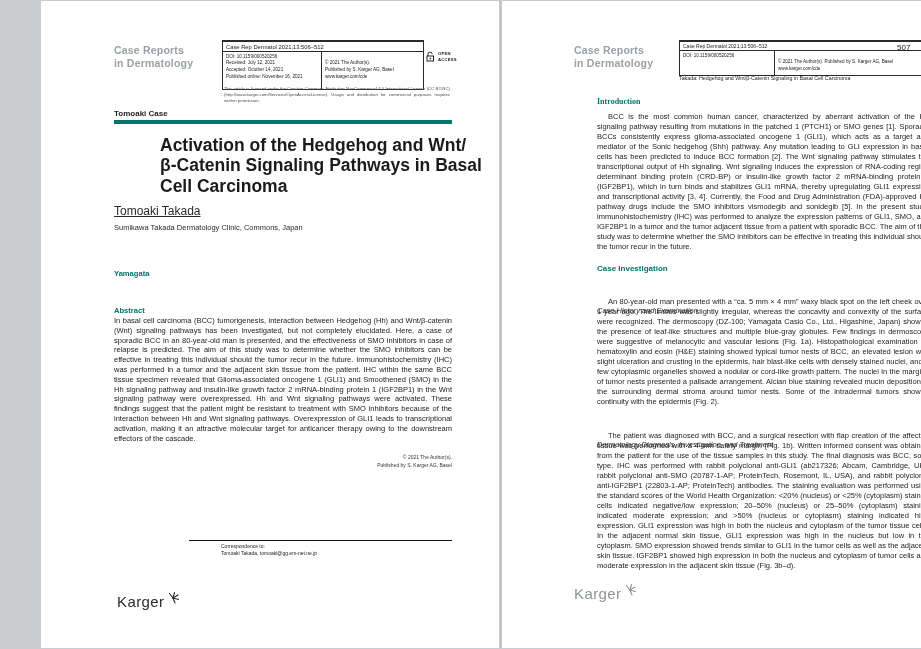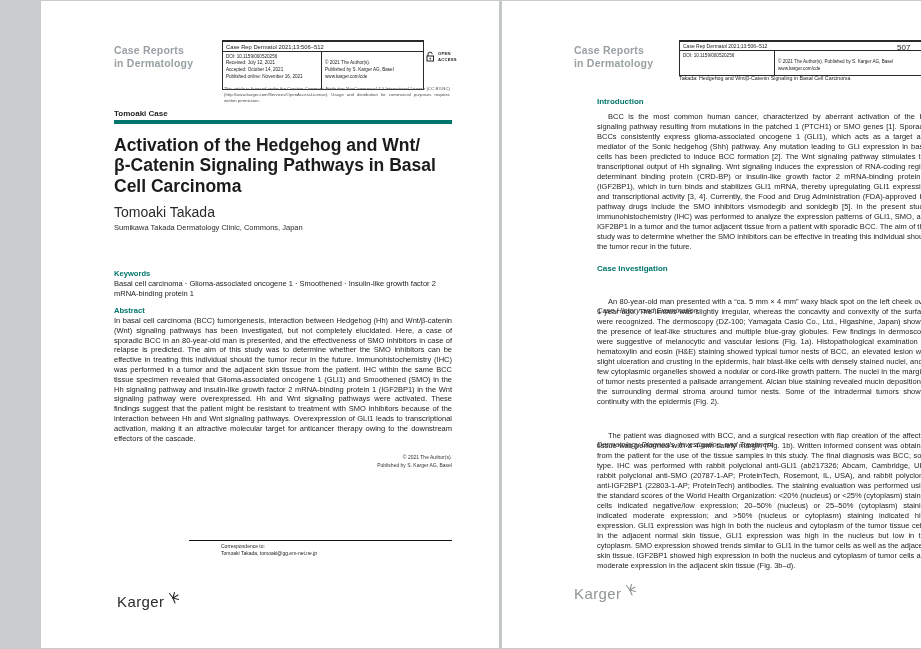--- a/index.html
+++ b/index.html
@@ -21,22 +21,22 @@
   .runhead{position:absolute;font-size:5.3px;color:#222;}
   .pageno{position:absolute;font-size:8px;color:#222;}
 
   
   .oa{position:absolute;display:flex;align-items:center;gap:2px;}
   .oa .txt{font-size:4.2px;font-weight:bold;line-height:1.2;color:#222;white-space:pre-line;letter-spacing:.2px;}
 
   
   .arttype{position:absolute;font-size:8px;font-weight:bold;color:#222;}
   .rule{position:absolute;height:3.5px;}
-  .title{position:absolute;font-size:17.5px;font-weight:bold;line-height:1.16;color:#1b1b1b;white-space:pre-line;}
-  .author{position:absolute;font-size:14px;color:#2a2a2a;}
+  .title{position:absolute;font-size:17.5px;font-weight:bold;line-height:1.16;color:#1b1b1b;white-space:pre-line;margin-left:46px;}
+  .author{position:absolute;font-size:12px;color:#2a2a2a;text-decoration:underline;}
   .affil{position:absolute;font-size:7.5px;color:#2a2a2a;}
   .shead{position:absolute;font-size:7.6px;font-weight:bold;}
   .ptext{position:absolute;font-size:7.5px;line-height:9.8px;text-align:justify;color:#222;}
   .abs-copy{position:absolute;font-size:5px;line-height:1.5;text-align:right;color:#333;white-space:pre-line;}
   .fn-rule{position:absolute;height:1px;background:#111;}
   .fn{position:absolute;font-size:5px;line-height:1.45;color:#222;}
 
   
   .serif{font-family:Liberation Sans, sans-serif;}
   .body-p{position:absolute;font-size:7.5px;line-height:10px;text-align:justify;color:#1d1d1d;}
@@ -92,22 +92,21 @@
       <div class="arttype" style="left:73px;top:108px;">Tomoaki Case</div>
       <div class="rule" style="left:73px;top:119px;width:338px;background:#00756b;"></div>
 
       <div class="title" style="left:73px;top:134px;width:348px;">Activation of the Hedgehog and Wnt/
 β-Catenin Signaling Pathways in Basal
 Cell Carcinoma</div>
 
       <div class="author" style="left:73px;top:203px;">Tomoaki Takada</div>
       <div class="affil" style="left:73px;top:222px;">Sumikawa Takada Dermatology Clinic, Commons, Japan</div>
 
-      <div class="shead" style="left:73px;top:268px;color:#00756b;">Keywords</div>
-      <div class="ptext" style="left:73px;top:278px;width:338px;text-align:left;">Basal cell carcinoma · Glioma-associated oncogene 1 · Smoothened · Insulin-like growth factor 2 mRNA-binding protein 1</div>
+      <div class="shead" style="left:73px;top:268px;color:#00756b;">Yamagata</div>
 
       <div class="shead" style="left:73px;top:305px;color:#00756b;">Abstract</div>
       <div class="ptext" style="left:73px;top:315px;width:338px;">In basal cell carcinoma (BCC) tumorigenesis, interaction between Hedgehog (Hh) and Wnt/β-catenin (Wnt) signaling pathways has been investigated, but not completely elucidated. Here, a case of sporadic BCC in an 80-year-old man is presented, and the effectiveness of SMO inhibitors in case of relapse is predicted. The aim of this study was to determine whether the SMO inhibitors can be effective in treating this individual should the tumor recur in the future. Immunohistochemistry (IHC) was performed in a tumor and the adjacent skin tissue from the patient. IHC within the same BCC tissue specimen revealed that Glioma-associated oncogene 1 (GLI1) and Smoothened (SMO) in the Hh signaling pathway and insulin-like growth factor 2 mRNA-binding protein 1 (IGF2BP1) in the Wnt signaling pathway were overexpressed. Hh and Wnt signaling pathways were activated. These findings suggest that the patient might be resistant to treatment with SMO inhibitors because of the interaction between Hh and Wnt signaling pathways. Overexpression of GLI1 leads to transcriptional activation, making it an attractive molecular target for anticancer therapy owing to the downstream effectors of the cascade.</div>
 
       <div class="abs-copy" style="left:73px;top:453px;width:338px;">© 2021 The Author(s).
 Published by S. Karger AG, Basel</div>
 
       <div class="fn-rule" style="left:148px;top:539px;width:263px;"></div>
       <div class="fn" style="left:180px;top:542px;width:230px;">
         <div>Correspondence to:</div>
@@ -145,21 +144,21 @@
             <span>© 2021 The Author(s). Published by S. Karger AG, Basel
 www.karger.com/cde</span>
           </div>
         </div>
       </div>
 
       <div class="runhead" style="left:177px;top:74px;">Takada: Hedgehog and Wnt/β-Catenin Signaling in Basal Cell Carcinoma</div>
 
       <div class="pageno" style="left:395px;top:42px;">507</div>
 
-      <div class="shead" style="left:95px;top:96px;color:#00756b;font-size:8px;">Introduction</div>
+      <div class="shead" style="left:95px;top:96px;color:#00756b;font-size:8px;font-family:Liberation Serif, serif;">Introduction</div>
       <div class="body-p serif indent" style="left:95px;top:111px;width:332px;">BCC is the most common human cancer, characterized by aberrant activation of the Hh signaling pathway resulting from mutations in the patched 1 (PTCH1) or SMO genes [1]. Sporadic BCCs consistently express glioma-associated oncogene 1 (GLI1), which acts as a target and mediator of the Sonic hedgehog (Shh) pathway. Any mutation leading to GLI expression in basal cells has been predicted to induce BCC formation [2]. The Wnt signaling pathway stimulates the transcriptional output of Hh signaling. Wnt signaling induces the expression of RNA-coding region determinant binding protein (CRD-BP) or insulin-like growth factor 2 mRNA-binding protein 1 (IGF2BP1), which in turn binds and stabilizes GLI1 mRNA, thereby upregulating GLI1 expression and transcriptional activity [3, 4]. Currently, the Food and Drug Administration (FDA)-approved Hh pathway drugs include the SMO inhibitors vismodegib and sonidegib [5]. In the present study, immunohistochemistry (IHC) was performed to analyze the expression patterns of GLI1, SMO, and IGF2BP1 in a tumor and the tumor adjacent tissue from a patient with sporadic BCC. The aim of this study was to determine whether the SMO inhibitors can be effective in treating this individual should the tumor recur in the future.</div>
 
       <div class="shead" style="left:95px;top:263px;color:#00756b;font-size:8px;">Case Investigation</div>
 
       <div class="subhead serif" style="left:95px;top:285px;">Case History and Examination</div>
       <div class="body-p serif indent" style="left:95px;top:296px;width:332px;">An 80-year-old man presented with a “ca. 5 mm × 4 mm” waxy black spot on the left cheek over 1 year ago. The limbus was slightly irregular, whereas the concavity and convexity of the surface were recognized. The dermoscopy (DZ-100; Yamagata Casio Co., Ltd., Higashine, Japan) showed the presence of leaf-like structures and multiple blue-gray globules. Few findings in dermoscopy were suggestive of melanocytic and vascular lesions (Fig. 1a). Histopathological examination by hematoxylin and eosin (H&amp;E) staining showed typical tumor nests of BCC, an elevated lesion with slight ulceration and crusting in the epidermis, hair blast-like cells with densely stained nuclei, and a few cytoplasmic organelles showed a nodular or cord-like growth pattern. The nuclei in the margins of tumor nests presented a palisade arrangement. Alcian blue staining revealed mucin deposition in the surrounding dermal stroma around tumor nests. Some of the intradermal tumors showed continuity with the epidermis (Fig. 2).</div>
 
       <div class="subhead serif" style="left:95px;top:419px;">Dermatology Diagnosis, Investigation, and Treatment</div>
       <div class="body-p serif indent" style="left:95px;top:430px;width:332px;">The patient was diagnosed with BCC, and a surgical resection with flap creation of the affected tissue was performed with a 4-mm safety margin (Fig. 1b). Written informed consent was obtained from the patient for the use of the tissue samples in this study. The final diagnosis was BCC, solid type. IHC was performed with rabbit polyclonal anti-GLI1 (ab217326; Abcam, Cambridge, UK), rabbit polyclonal anti-SMO (20787-1-AP; ProteinTech, Rosemont, IL, USA), and rabbit polyclonal anti-IGF2BP1 (22803-1-AP; ProteinTech) antibodies. The staining evaluation was performed using the standard scores of the World Health Organization: &lt;20% (nucleus) or &lt;25% (cytoplasm) stained cells indicated negative/low expression; 20–50% (nucleus) or 25–50% (cytoplasm) staining indicated moderate expression; and &gt;50% (nucleus or cytoplasm) staining indicated high expression. GLI1 expression was high in both the nucleus and cytoplasm of the tumor tissue cells. In the adjacent normal skin tissue, GLI1 expression was high in the nucleus but low in the cytoplasm. SMO expression showed trends similar to GLI1 in the tumor cells as well as the adjacent skin tissue. IGF2BP1 showed high expression in both the nucleus and cytoplasm of tumor cells and moderate expression in the adjacent skin tissue (Fig. 3b–d).</div>
 

